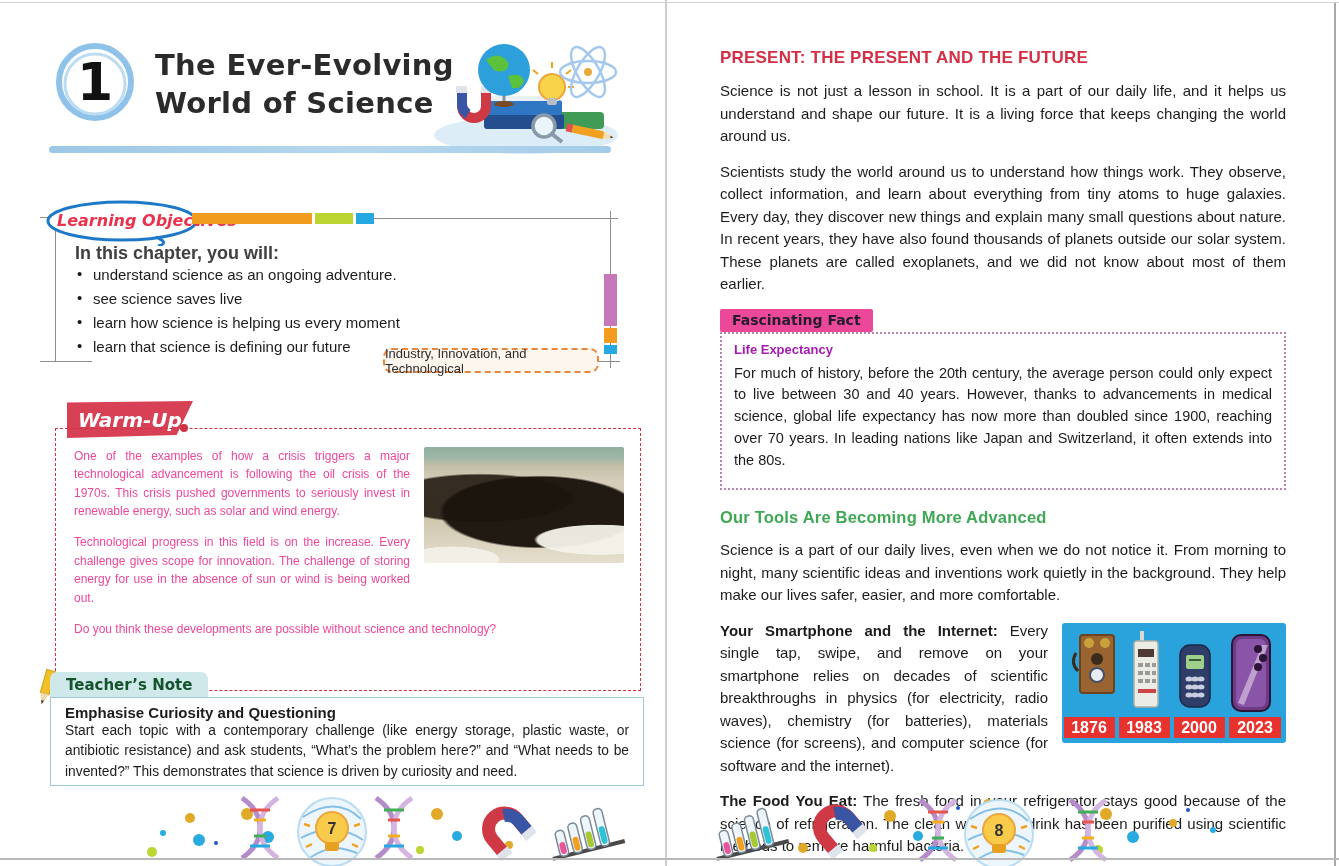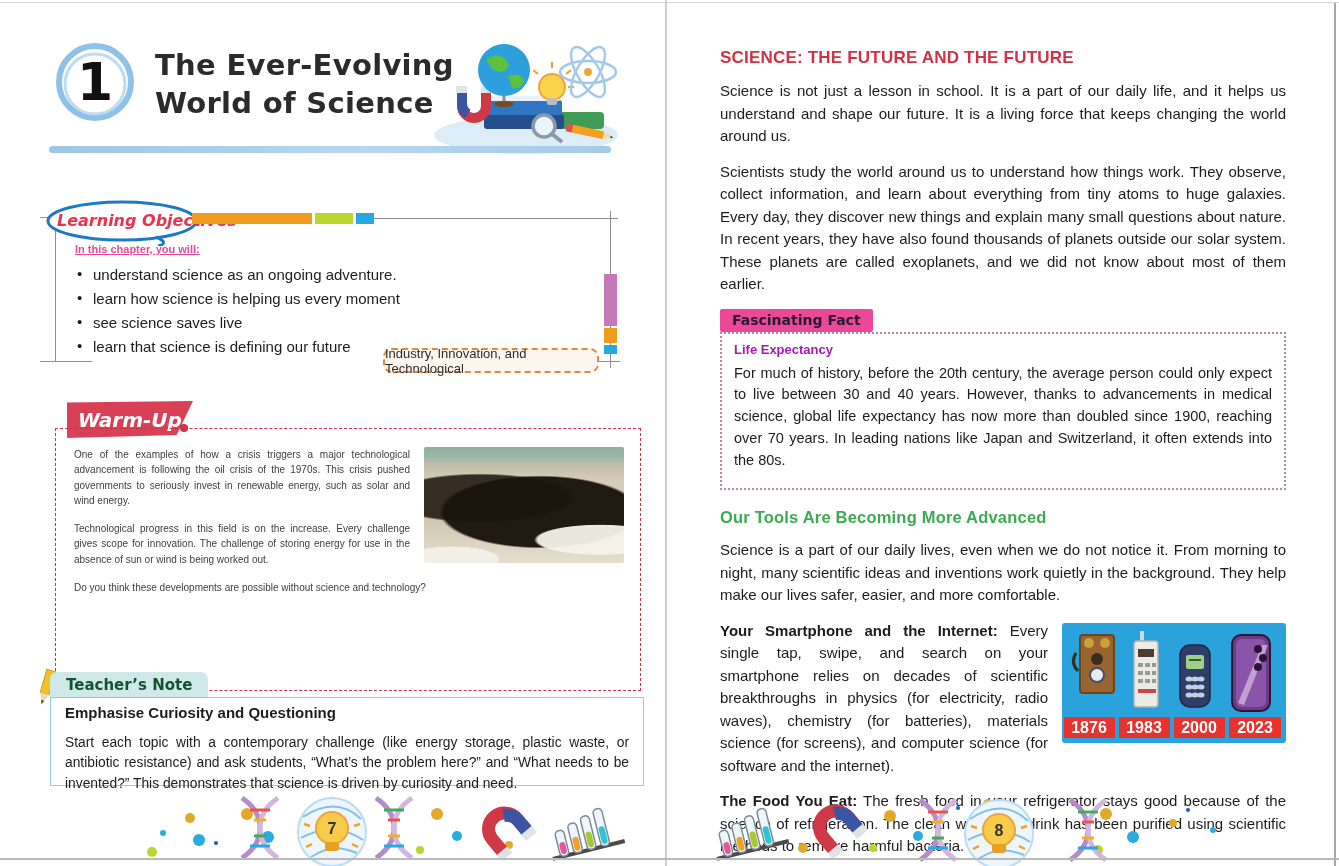--- a/index.html
+++ b/index.html
@@ -23,51 +23,51 @@
   .chapter-art{position:absolute;left:428px;top:32px;}
   .title-underline{position:absolute;left:49px;top:146px;width:562px;height:7px;border-radius:4px;
                    background:linear-gradient(90deg,#9cc7e6,#b7d7ee 55%,#a3cbe8);}
 
   .fl{position:absolute;background:#8e8e8e;}
   .lo-label{position:absolute;left:44px;top:198px;width:156px;height:48px;}
   .lo-label-text{position:absolute;left:13px;top:13px;font-size:16px;font-weight:bold;font-style:italic;
                  color:#e7334e;white-space:nowrap;font-family:"DejaVu Sans",sans-serif;}
   .bar{position:absolute;height:11px;top:213px;}
   .vbar{position:absolute;width:13px;left:604px;}
-  .lo-intro{position:absolute;left:75px;top:243px;font-size:11px;font-weight:bold;color:#ec4899;text-decoration:underline;}
+  .lo-intro{position:absolute;left:75px;top:243px;font-size:18px;font-weight:bold;color:#404040;}
   .lo-list{position:absolute;left:75px;top:266px;margin:0;padding:0;list-style:none;}
   .lo-list li{font-size:15px;color:#1c1c1c;margin-bottom:7px;padding-left:18px;position:relative;}
   .lo-list li::before{content:"•";position:absolute;left:2px;top:-1px;font-size:15px;}
   .sdg-badge{position:absolute;left:383px;top:348px;width:212px;height:21px;border:2px dashed #e8873b;
              border-radius:9px;background:#fdf6ee;font-size:13px;color:#2b2b2b;
              display:flex;align-items:center;justify-content:center;}
 
   .wu-banner{position:absolute;left:67px;top:401px;width:126px;height:37px;background:#d84056;
              clip-path:polygon(0 4%,100% 0,87% 92%,0 100%);
              display:flex;align-items:center;justify-content:center;
              color:#fff;font-weight:bold;font-style:italic;font-size:20px;font-family:"DejaVu Sans",sans-serif;}
   .wu-dot{position:absolute;left:180px;top:424px;width:8px;height:8px;border-radius:50%;background:#cc3344;}
   .wu-box{position:absolute;left:55px;top:428px;width:586px;height:263px;border:1.5px dashed #cc3344;
           box-sizing:border-box;padding:18px 16px 10px 18px;}
-  .wu-box p{margin:0 0 13px;font-size:10px;line-height:1.53;text-align:justify;color:#404040;}
+  .wu-box p{margin:0 0 13px;font-size:12px;line-height:1.53;text-align:justify;color:#ec4899;}
   .oil-photo{float:right;width:200px;height:116px;margin:0 0 8px 14px;border-radius:2px;
      background:
       radial-gradient(ellipse 80px 22px at 14% 97%, #f2efe6 58%, transparent 60%),
       radial-gradient(ellipse 120px 28px at 88% 80%, rgba(245,242,233,.95) 52%, transparent 55%),
       radial-gradient(ellipse 160px 58px at 58% 56%, rgba(26,20,13,.97) 60%, transparent 63%),
       radial-gradient(ellipse 170px 44px at 28% 44%, rgba(40,32,22,.92) 52%, transparent 56%),
       linear-gradient(180deg,#8fae9f 0%,#9db7a6 9%,#c3bfa8 16%,#d6cebb 30%,#cfc5ae 60%,#e6dfce 100%);}
 
   .tn-pencil{position:absolute;left:36px;top:668px;}
   .tn-label{position:absolute;left:50px;top:672px;height:25px;padding:0 16px;background:#cfe9eb;
             border-radius:7px 7px 0 0;display:flex;align-items:center;
             font-size:15px;font-weight:bold;color:#14532d;font-family:"DejaVu Sans",sans-serif;}
   .tn-box{position:absolute;left:50px;top:697px;width:594px;height:89px;border:1.5px solid #9ec7d8;
           box-sizing:border-box;padding:6px 14px;}
-  .tn-heading{font-size:15px;font-weight:bold;color:#1c1c1c;margin-bottom:12px;}
+  .tn-heading{font-size:15px;font-weight:bold;color:#1c1c1c;margin-bottom:0;}
   .tn-box p{margin:0;font-size:13.8px;line-height:1.47;text-align:justify;color:#1c1c1c;}
 
   .footer-art{position:absolute;left:0;bottom:0;z-index:10;}
 
   
   .rp-content{position:absolute;left:52px;top:48px;width:566px;}
   .h-red{margin:0 0 12px;font-size:17px;font-weight:bold;color:#d32f45;letter-spacing:.2px;}
   .h-green{margin:18px 0 12px;font-size:16.5px;font-weight:bold;color:#3fa854;letter-spacing:.2px;}
   .rp-content p{margin:0 0 13px;font-size:15px;line-height:1.5;text-align:justify;color:#1c1c1c;}
   .ff-label{display:inline-block;background:#ec4899;padding:3px 12px 4px;border-radius:2px;
@@ -164,22 +164,22 @@
       <span class="lo-label-text">Learning Objectives</span>
     </div>
 
     <div class="bar" style="left:192px;width:120px;background:#f29c1f;"></div>
     <div class="bar" style="left:315px;width:38px;background:#bcd531;"></div>
     <div class="bar" style="left:356px;width:18px;background:#25a9e0;"></div>
 
     <div class="lo-intro">In this chapter, you will:</div>
     <ul class="lo-list">
       <li>understand science as an ongoing adventure.</li>
+      <li>see science saves live</li>
       <li>learn how science is helping us every moment</li>
-      <li>see science saves live</li>
       <li>learn that science is defining our future</li>
     </ul>
 
     <div class="vbar" style="top:274px;height:52px;background:#c678b8;"></div>
     <div class="vbar" style="top:328px;height:15px;background:#f29c1f;"></div>
     <div class="vbar" style="top:345px;height:9px;background:#25a9e0;"></div>
 
     <div class="sdg-badge">Industry, Innovation, and Technological</div>
 
     <div class="wu-banner">Warm-Up</div>
@@ -269,21 +269,21 @@
           <rect x="42" y="-2" width="9" height="38" rx="4" fill="#eef6fa" stroke="#7a8a98" stroke-width="1.5"></rect>
           <rect x="43.5" y="16" width="6" height="18" rx="3" fill="#2ec4d8"></rect>
         </g>
       </g>
     </svg>
   </div>
 
   <div class="page page-right">
     <div class="rp-content">
 
-      <h2 class="h-red">SCIENCE: THE FUTURE AND THE FUTURE</h2>
+      <h2 class="h-red">PRESENT: THE PRESENT AND THE FUTURE</h2>
       <p>Science is not just a lesson in school. It is a part of our daily life, and it helps us understand and shape our future. It is a living force that keeps changing the world around us.</p>
       <p>Scientists study the world around us to understand how things work. They observe, collect information, and learn about everything from tiny atoms to huge galaxies. Every day, they discover new things and explain many small questions about nature. In recent years, they have also found thousands of planets outside our solar system. These planets are called exoplanets, and we did not know about most of them earlier.</p>
 
       <div class="ff-label">Fascinating Fact</div>
       <div class="ff-box">
         <div class="ff-heading">Life Expectancy</div>
         <p>For much of history, before the 20th century, the average person could only expect to live between 30 and 40 years. However, thanks to advancements in medical science, global life expectancy has now more than doubled since 1900, reaching over 70 years. In leading nations like Japan and Switzerland, it often extends into the 80s.</p>
       </div>
 
       <h3 class="h-green">Our Tools Are Becoming More Advanced</h3>
@@ -347,21 +347,21 @@
             <rect x="57" y="94" width="51" height="21" fill="#e8322e"></rect>
             <rect x="112" y="94" width="51" height="21" fill="#e8322e"></rect>
             <rect x="167" y="94" width="52" height="21" fill="#e8322e"></rect>
             <text x="27" y="110" fill="#fff">1876</text>
             <text x="82" y="110" fill="#fff">1983</text>
             <text x="137" y="110" fill="#fff">2000</text>
             <text x="193" y="110" fill="#fff">2023</text>
           </g>
         </svg>
         <b>Your Smartphone and the Internet:</b>
-        <span>Every single tap, swipe, and search on your smartphone relies on decades of scientific breakthroughs in physics (for electricity, radio waves), chemistry (for batteries), materials science (for screens), and computer science (for software and the internet).</span>
+        <span>Every single tap, swipe, and remove on your smartphone relies on decades of scientific breakthroughs in physics (for electricity, radio waves), chemistry (for batteries), materials science (for screens), and computer science (for software and the internet).</span>
       </p>
 
       <p>
         <b>The Food You Eat:</b>
         <span>The fresh food in your refrigerator stays good because of the science of refrigeration. The clean water you drink has been purified using scientific methods to remove harmful bacteria.</span>
       </p>
 
       
 
       

